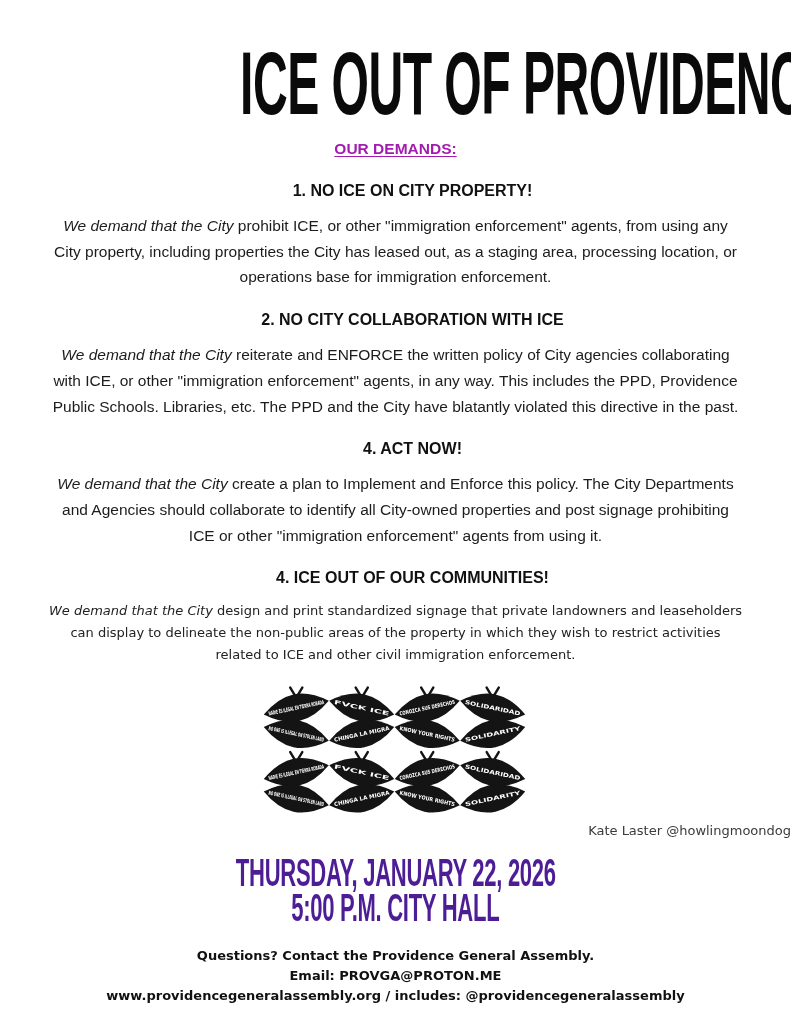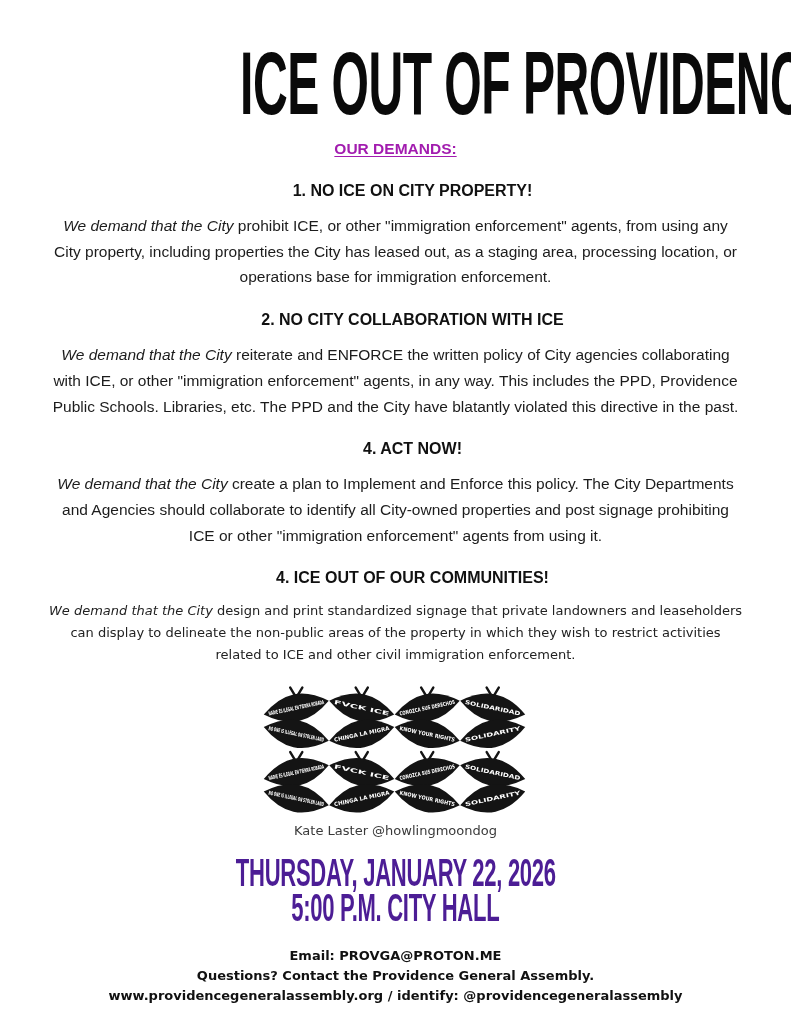--- a/index.html
+++ b/index.html
@@ -120,21 +120,21 @@
   <section class="demand">
     <h2>4. ACT NOW!</h2>
     <p><em>We demand that the City</em><span> create a plan to Implement and Enforce this policy. The City Departments and Agencies should collaborate to identify all City-owned properties and post signage prohibiting ICE or other "immigration enforcement" agents from using it.</span></p>
   </section>
 
   <section class="demand alt-font">
     <h2>4. ICE OUT OF OUR COMMUNITIES!</h2>
     <p><em>We demand that the City</em><span> design and print standardized signage that private landowners and leaseholders can display to delineate the non-public areas of the property in which they wish to restrict activities related to ICE and other civil immigration enforcement.</span></p>
   </section>
 
-  <figure class="artwork" style="margin:0;">
+  <figure class="artwork" style="margin:0;text-align:right;">
     <svg width="272" height="130" viewBox="0 0 270 128" aria-hidden="true">
       <defs>
         <g id="garland-row">
           <path class="antenna" d="M36 11 L30 1 M36 11 L42 1"></path>
           <path class="antenna" d="M101 11 L95 1 M101 11 L107 1"></path>
           <path class="antenna" d="M166 11 L160 1 M166 11 L172 1"></path>
           <path class="antenna" d="M231 11 L225 1 M231 11 L237 1"></path>
 
           <g transform="translate(36 21) rotate(-12)">
             <path class="leaf" d="M-33,0 Q-16,-13.5 0,-13.5 Q16,-13.5 33,0 Q16,13.5 0,13.5 Q-16,13.5 -33,0 Z"></path>
@@ -180,18 +180,18 @@
   <div class="event">
     <div class="event-line">
       <span class="condense">THURSDAY, JANUARY 22, 2026</span>
     </div>
     <div class="event-line">
       <span class="condense">5:00 P.M. CITY HALL</span>
     </div>
   </div>
 
   <div class="footer">
+    <div>Questions? Contact the Providence General Assembly.</div>
     <div>Email: PROVGA@PROTON.ME</div>
-    <div>Questions? Contact the Providence General Assembly.</div>
-    <div>www.providencegeneralassembly.org / identify: @providencegeneralassembly</div>
+    <div>www.providencegeneralassembly.org / includes: @providencegeneralassembly</div>
   </div>
 
 </div>
 
 </body></html>

